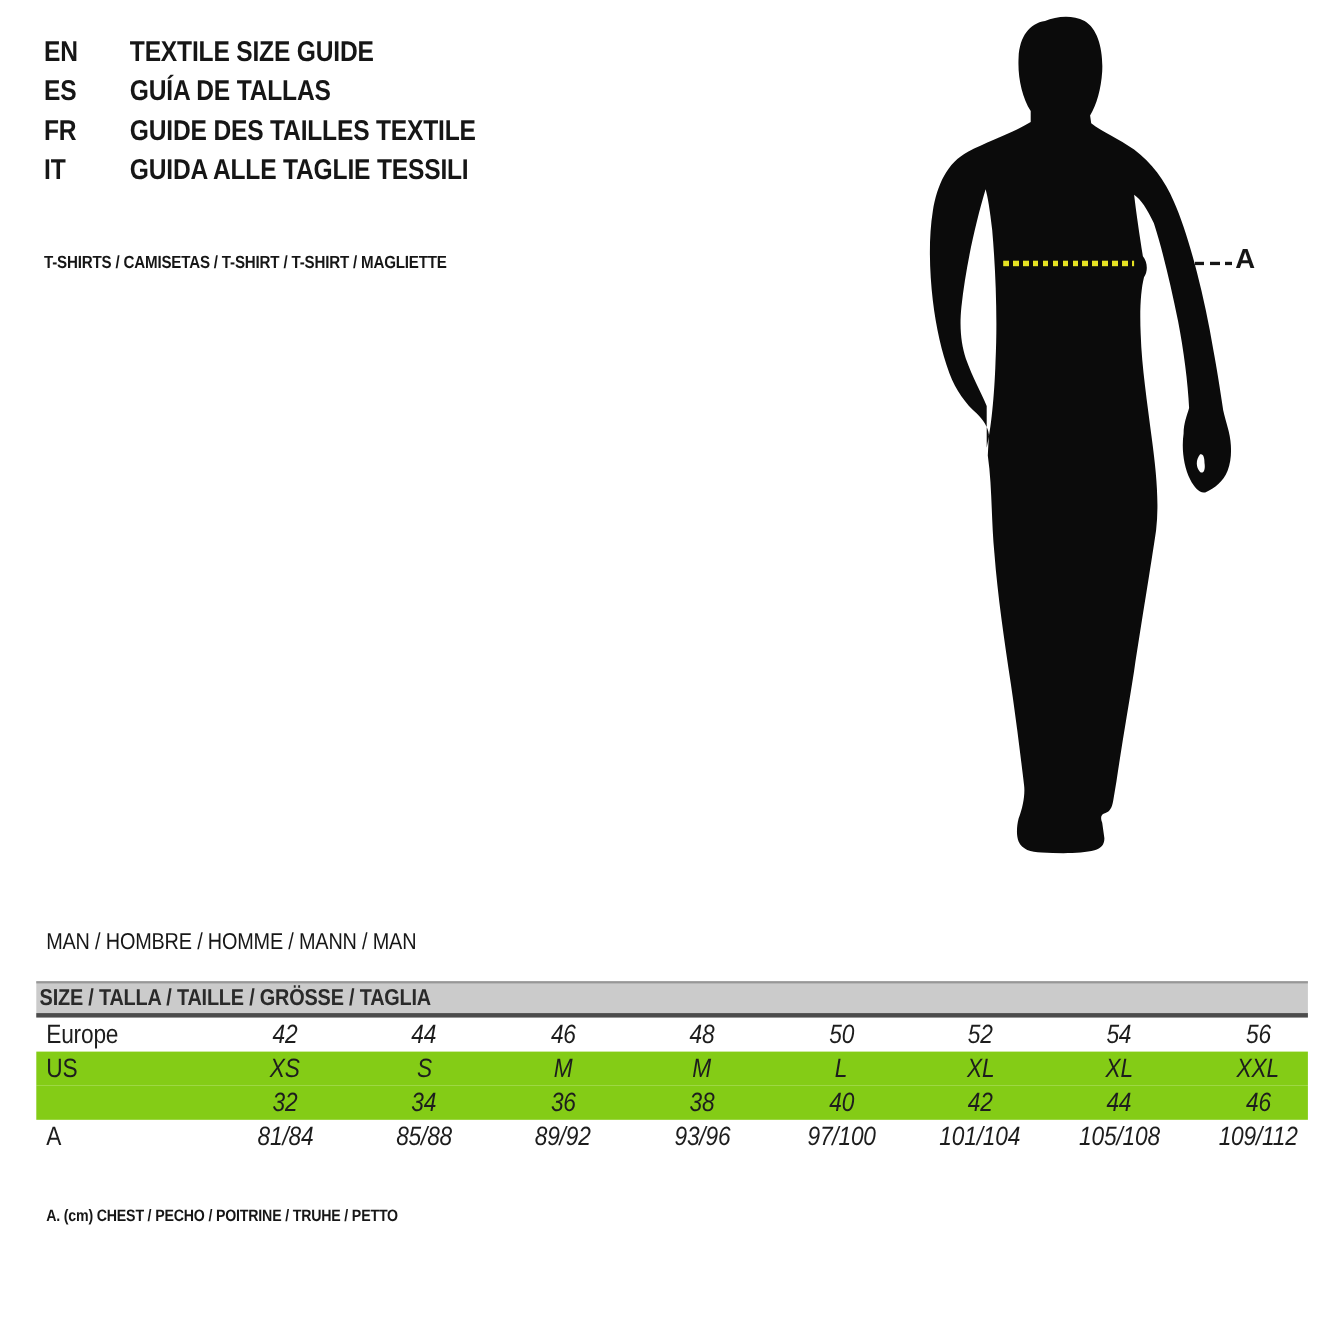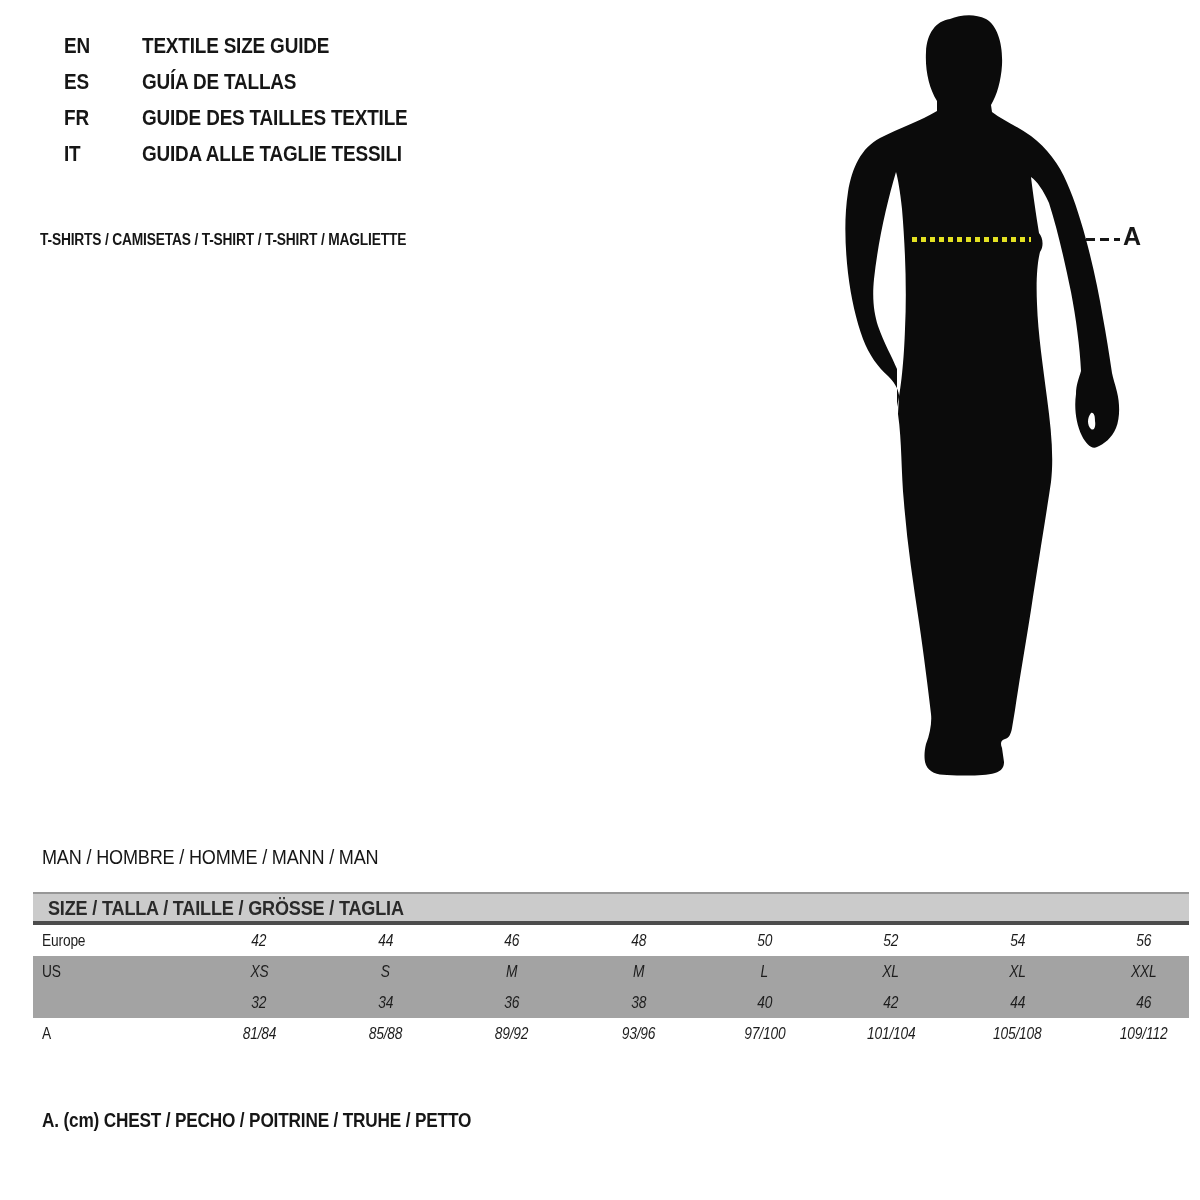--- a/index.html
+++ b/index.html
@@ -7,21 +7,21 @@
     width:1200px;height:1200px;position:relative;overflow:hidden;
     background:#ffffff;color:#161616;
     font-family:"Liberation Sans","DejaVu Sans",sans-serif;
     -webkit-font-smoothing:antialiased;
   }
   .cond{display:inline-block;transform:scaleX(0.86);transform-origin:0 50%;white-space:nowrap;letter-spacing:-0.2px;}
   .condc{display:inline-block;transform:scaleX(0.86);transform-origin:50% 50%;white-space:nowrap;letter-spacing:-0.2px;}
 
   
   .lang-block{position:absolute;left:40px;top:28px;}
-  .lang-row{display:flex;line-height:36px;font-size:22px;font-weight:bold;margin-left:24px;}
+  .lang-row{display:flex;line-height:36px;font-size:26px;font-weight:bold;}
   .lang-code{width:78px;}
 
   
   .categories{position:absolute;left:40px;top:224px;font-size:16px;font-weight:bold;line-height:32px;}
 
   
   .figure-svg{position:absolute;left:0;top:0;width:1200px;height:1200px;}
 
   
   .measure-yellow{
@@ -35,29 +35,29 @@
   .measure-label{position:absolute;left:1123px;top:222px;font-size:25px;font-weight:bold;}
 
   
   .man-heading{position:absolute;left:42px;top:845px;font-size:21px;font-weight:normal;}
 
   
   .size-table{position:absolute;left:33px;top:892px;width:1156px;}
   .t-header{
     height:27px;line-height:27px;background:#cbcbcb;
     border-top:2px solid #979797;border-bottom:4px solid #4c4c4c;
-    padding-left:15px;font-size:21px;font-weight:bold;color:#2a2a2a;
-  }
-  .t-row{display:flex;height:31px;align-items:center;font-size:16px;color:#1d1d1d;gap:36px;}
-  .t-row.shaded{background:#a3a3a3;}
+    padding-left:3px;font-size:21px;font-weight:bold;color:#2a2a2a;
+  }
+  .t-row{display:flex;height:31px;align-items:center;font-size:24px;color:#1d1d1d;gap:36px;}
+  .t-row.shaded{background:#84cc16;}
   .t-label{width:136px;padding-left:9px;text-align:left;}
   .t-cell{flex:1;text-align:center;font-style:italic;}
 
   
-  .footnote{position:absolute;left:42px;top:1097px;font-size:20px;font-weight:bold;margin-top:12px;}
+  .footnote{position:absolute;left:42px;top:1097px;font-size:15px;font-weight:bold;}
 </style>
 </head>
 <body>
 
 <div class="lang-block">
   <div class="lang-row">
     <span class="lang-code cond">EN</span>
     <span class="cond">TEXTILE SIZE GUIDE</span>
   </div>
   <div class="lang-row">

